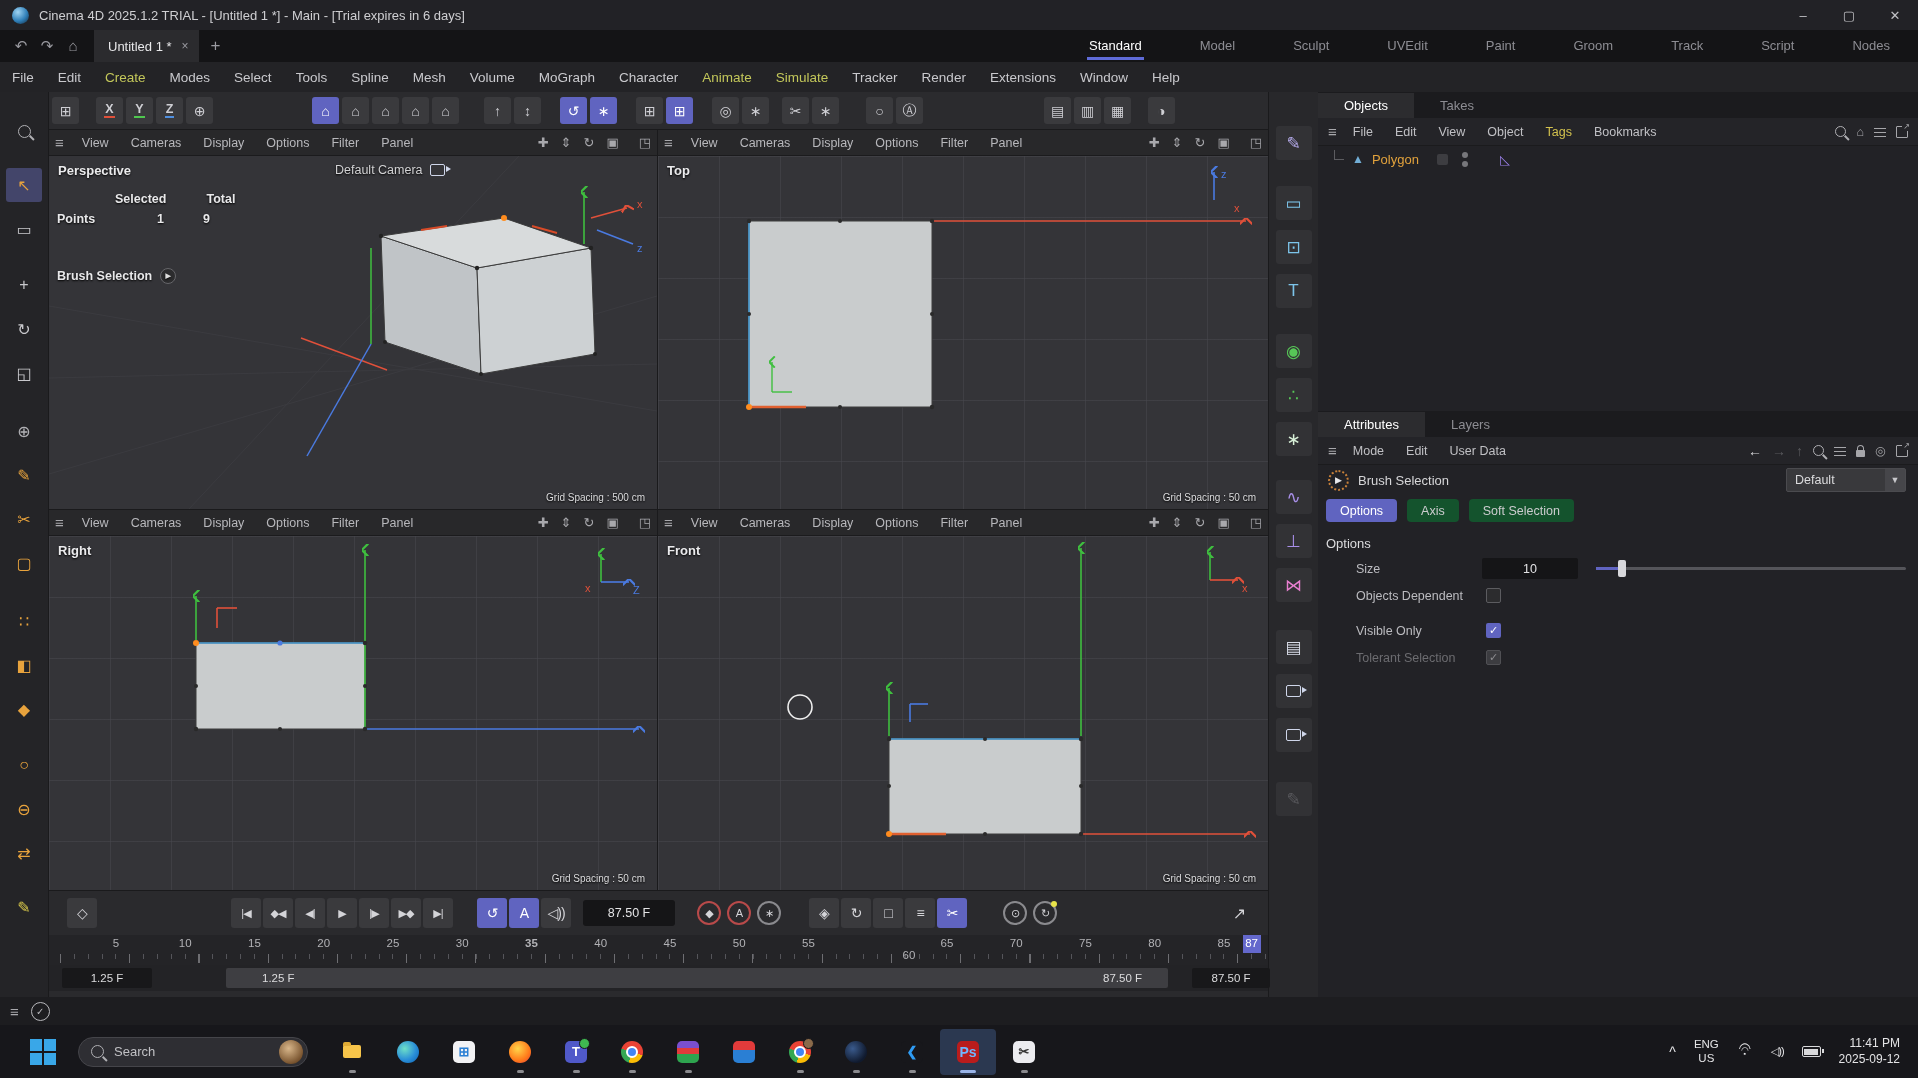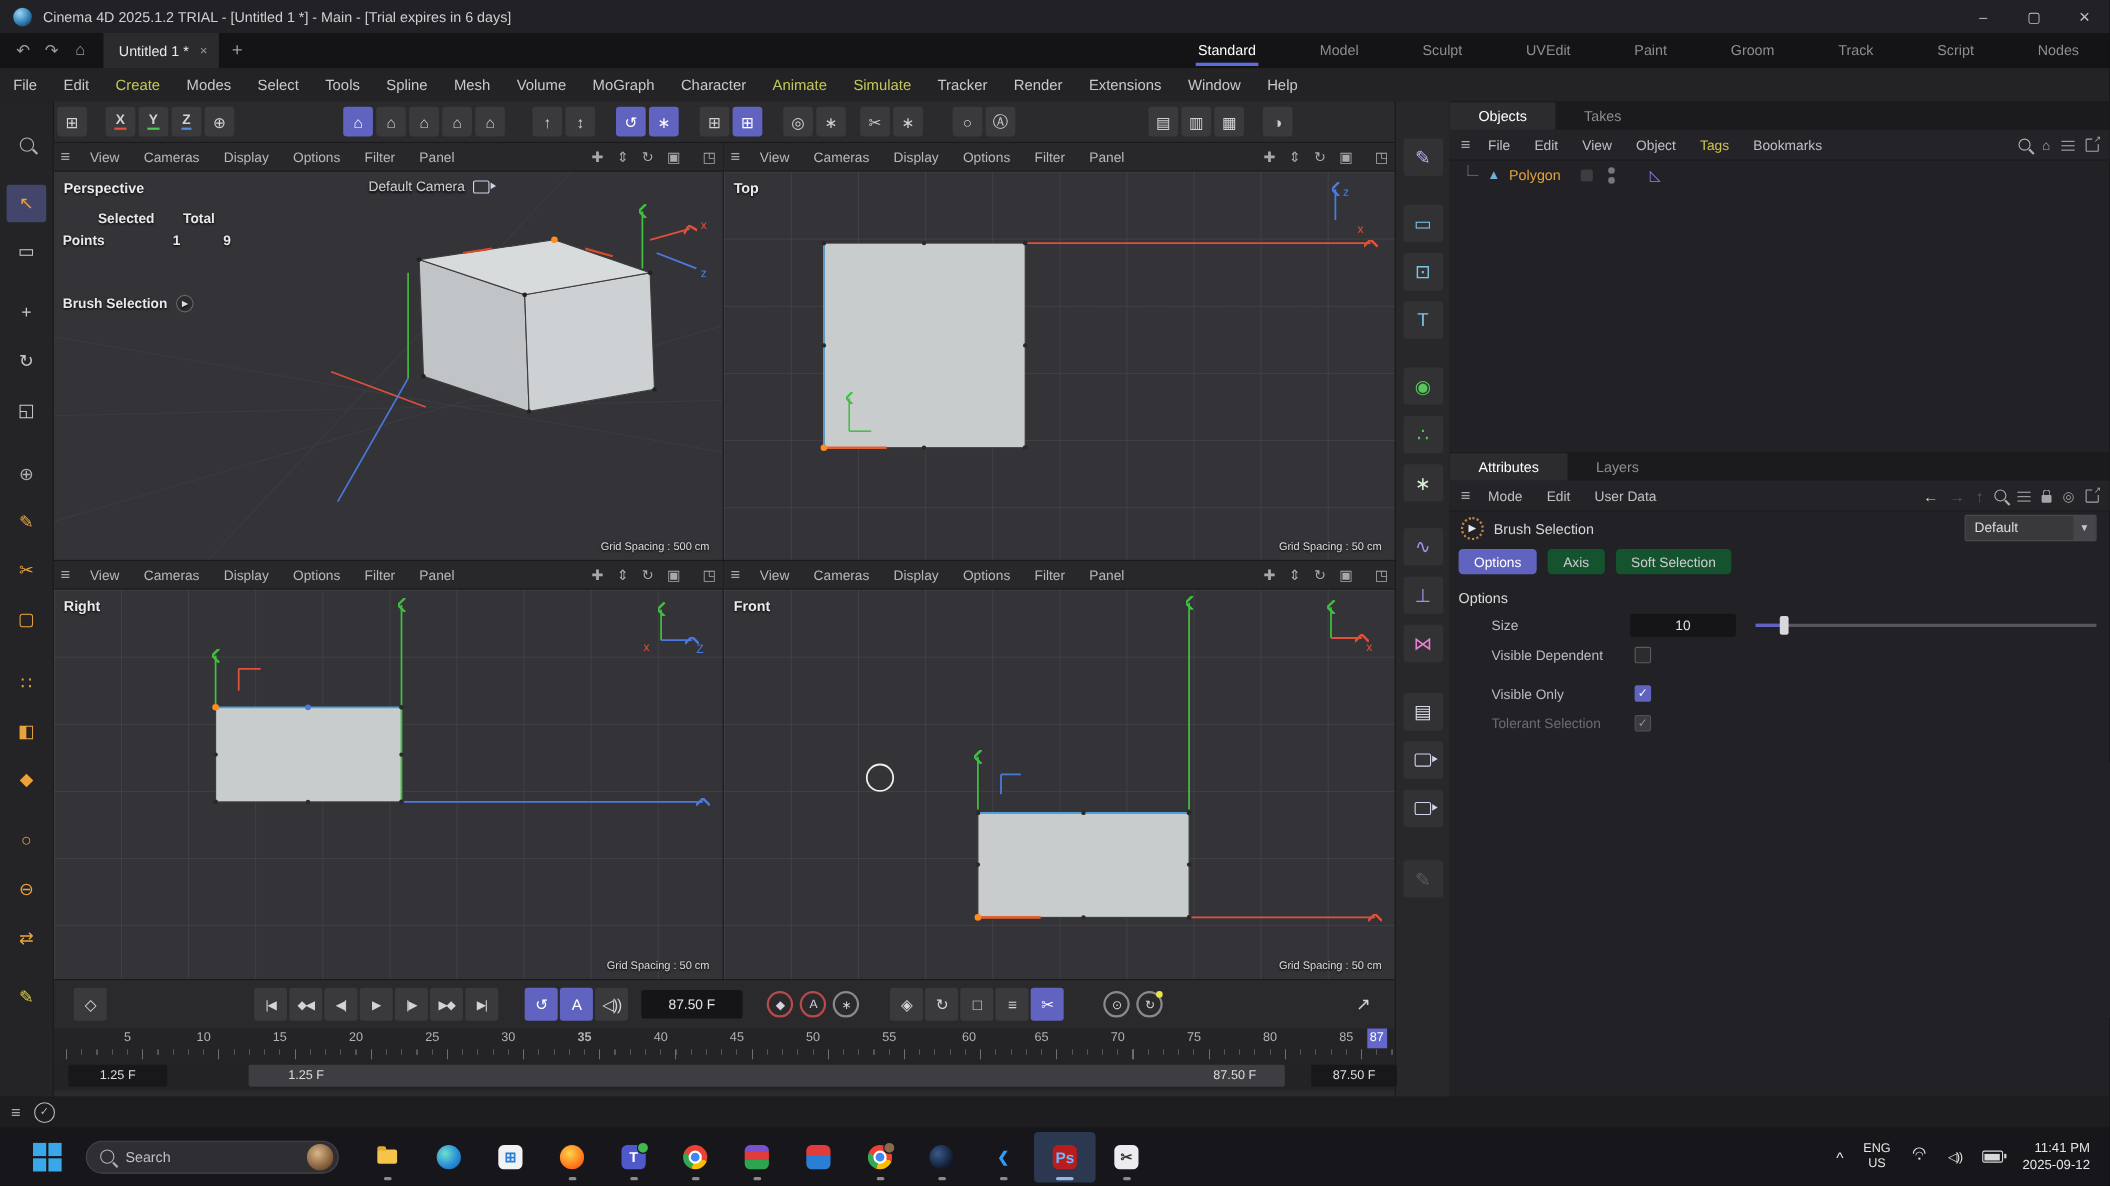--- a/index.html
+++ b/index.html
@@ -55,21 +55,21 @@
   .vp-menu .burger{color:#a8a8ac;font-size:15px;margin-right:-4px;}
   .vp-nav{margin-left:auto;display:flex;gap:12px;color:#a8a8ac;font-size:13px;align-items:center;}
   .vp-body{position:absolute;left:0;top:26px;right:0;bottom:0;overflow:hidden;}
   .vp-body.grid{background-image:linear-gradient(rgba(74,74,80,.5) 1px,transparent 1px),
     linear-gradient(90deg,rgba(74,74,80,.5) 1px,transparent 1px);background-size:61px 61px;}
   .vp-label{position:absolute;left:9px;top:7px;color:#ebebed;font-weight:bold;font-size:13px;text-shadow:0 1px 2px #000;}
   .vp-grid-label{position:absolute;right:12px;bottom:6px;color:#dcdcde;font-size:10px;text-shadow:0 1px 2px #000;margin-top:44px;}
   .cam-label{position:absolute;left:286px;top:7px;color:#d2d2d4;font-size:12.5px;display:flex;gap:7px;align-items:center;text-shadow:0 1px 2px #000;}
   .hud{position:absolute;left:8px;top:36px;color:#e8e8ea;font-size:12.5px;font-weight:bold;text-shadow:0 1px 2px #000;}
   .hud-row{display:flex;margin-top:6px;}
-  .hud-h{margin-left:32px;display:flex;gap:26px;}
+  .hud-h{margin-left:58px;display:flex;gap:40px;}
   .hud-row .c0{width:100px;}  .hud-row .c1{width:46px;}
   .hud-tool{position:absolute;left:8px;top:112px;color:#e8e8ea;font-size:12.5px;font-weight:bold;display:flex;gap:8px;align-items:center;text-shadow:0 1px 2px #000;}
   .badge{width:14px;height:14px;border-radius:50%;background:#2c2c2e;border:1px solid #66666a;color:#ddd;
     font-size:7px;display:flex;align-items:center;justify-content:center;}
 
   
   .right-panel{left:1318px;top:92px;width:600px;height:905px;background:#222226;}
   .ptabs{height:26px;background:#1b1b1e;display:flex;align-items:flex-end;}
   .ptab{height:25px;padding:0 26px;display:flex;align-items:center;color:#8d8d93;font-size:13px;}
   .ptab.active{background:#2c2c2f;color:#fff;}
@@ -669,21 +669,21 @@
     <div class="frow">
       <span class="lbl">Size</span>
       <span class="num-field">10</span>
       <span class="slider">
         <span class="track"></span>
           <span class="fill"></span>
           <span class="handle"></span>
       </span>
     </div>
     <div class="frow">
-      <span class="lbl">Visible Dependent</span>
+      <span class="lbl">Objects Dependent</span>
       <span class="chk off"></span>
     </div>
     <div style="height:8px;"></div>
     <div class="frow">
       <span class="lbl">Visible Only</span>
       <span class="chk on">✓</span>
     </div>
     <div class="frow">
       <span class="lbl dim">Tolerant Selection</span>
       <span class="chk dis">✓</span>
@@ -728,21 +728,21 @@
         <span class="num" style="left: 136.15px;">10</span>
         <span class="num" style="left: 205.4px;">15</span>
         <span class="num" style="left: 274.65px;">20</span>
         <span class="num" style="left: 343.9px;">25</span>
         <span class="num" style="left: 413.15px;">30</span>
         <span class="num" style="left: 482.4px; font-weight: bold;">35</span>
         <span class="num" style="left: 551.65px;">40</span>
         <span class="num" style="left: 620.9px;">45</span>
         <span class="num" style="left: 690.15px;">50</span>
         <span class="num" style="left: 759.4px;">55</span>
-        <span class="num" style="left: 832px;">60</span>
+        <span class="num" style="left: 860px; margin-top: 12px;">60</span>
         <span class="num" style="left: 897.9px;">65</span>
         <span class="num" style="left: 967.15px;">70</span>
         <span class="num" style="left: 1036.4px;">75</span>
         <span class="num" style="left: 1105.65px;">80</span>
         <span class="num" style="left: 1174.9px;">85</span>
         <span class="num" style="left: 1202.6px; color: rgb(255, 255, 255);">87</span>
       </div>
     <div class="tl-bottom">
       <span class="dark-field" style="left:13px;width:90px;">1.25 F</span>
       <span class="range-bar">

